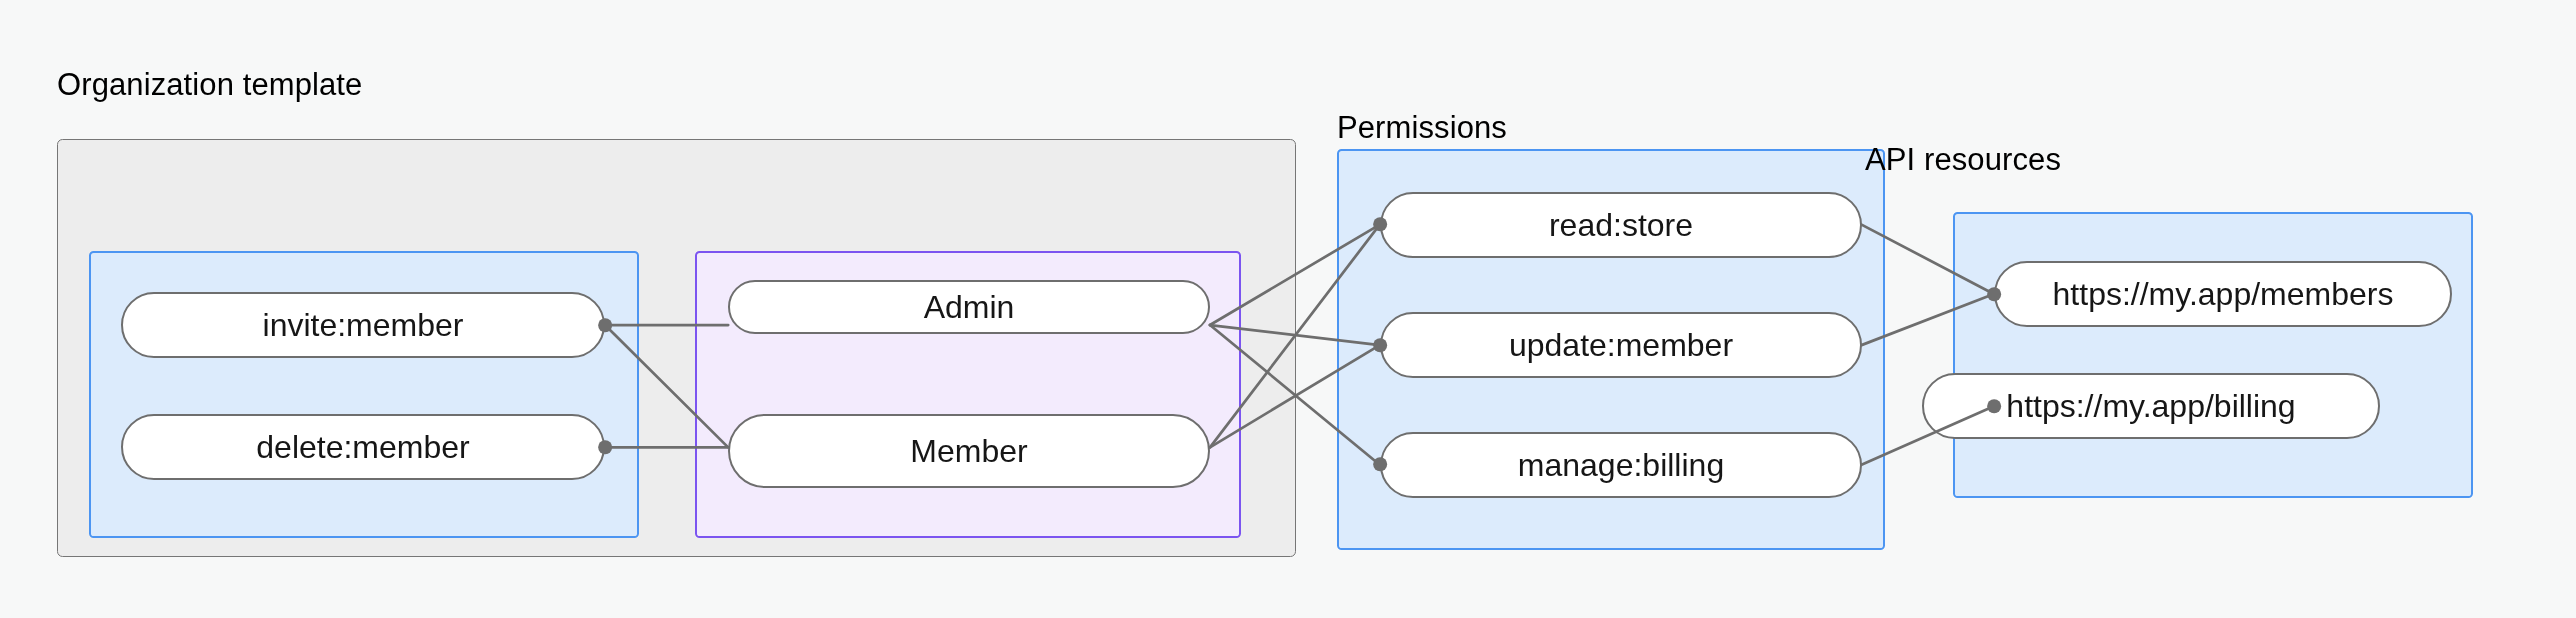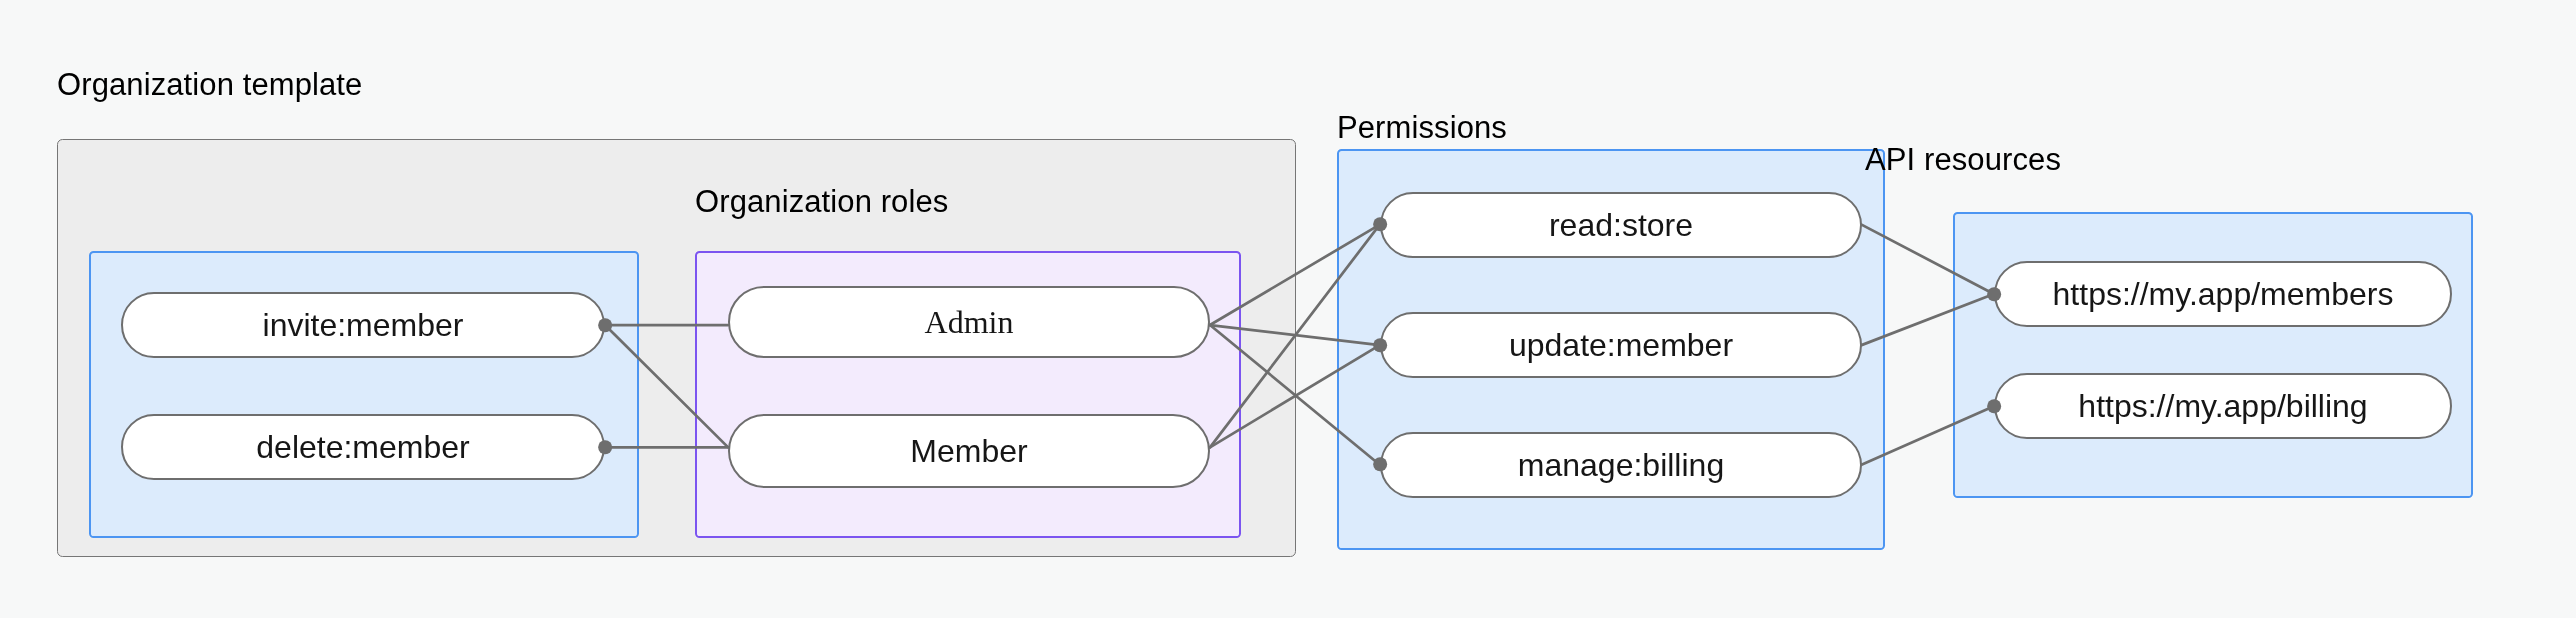--- a/index.html
+++ b/index.html
@@ -86,21 +86,20 @@
 
   <div class="box box-outer" id="box-organization_template" style="left: 57px; top: 139px; width: 1239px; height: 418px;"></div>
 
   <div class="group-title" id="title-organization_template" style="left: 57px; top: 66px;">Organization template</div>
 
   <div class="box box-blue" id="box-organization_permissions" style="left: 89px; top: 251px; width: 550px; height: 287px;"></div>
 
 
   <div class="box box-purple" id="box-organization_roles" style="left: 695px; top: 251px; width: 546px; height: 287px;"></div>
 
-  <div class="group-title" id="title-organization_roles" style="left: 695px; top: 183px;">Organization roles</div>
 
   <div class="box box-blue" id="box-permissions" style="left: 1337px; top: 149px; width: 548px; height: 401px;"></div>
 
   <div class="group-title" id="title-permissions" style="left: 1337px; top: 77px; margin-top: 32px;">Permissions</div>
 
   <div class="box box-blue" id="box-api_resources" style="left: 1953px; top: 212px; width: 520px; height: 286px;"></div>
 
   <div class="group-title" id="title-api_resources" style="left: 1865px; top: 141px;">API resources</div>
 
   <svg id="wires" viewBox="0 0 2823 678" preserveAspectRatio="none">
@@ -113,29 +112,29 @@
       <line x1="1326" y1="490" x2="1512" y2="246" stroke="#6e6e6e" stroke-width="3" stroke-linecap="round"></line>
       <line x1="1326" y1="490" x2="1512" y2="378" stroke="#6e6e6e" stroke-width="3" stroke-linecap="round"></line>
       <line x1="2040" y1="246" x2="2185" y2="322" stroke="#6e6e6e" stroke-width="3" stroke-linecap="round"></line>
       <line x1="2040" y1="378" x2="2185" y2="322" stroke="#6e6e6e" stroke-width="3" stroke-linecap="round"></line>
       <line x1="2040" y1="509" x2="2185" y2="445" stroke="#6e6e6e" stroke-width="3" stroke-linecap="round"></line>
     </svg>
 
   <div class="pill" id="pill-invite-member" style="left: 121px; top: 292px; width: 484px; height: 66px;">invite:member</div>
   <div class="pill" id="pill-delete-member" style="left: 121px; top: 414px; width: 484px; height: 66px;">delete:member</div>
 
-  <div class="pill" id="pill-admin" style="left: 728px; top: 286px; width: 482px; height: 72px; font-family: Liberation Serif, serif;">Admin</div>
+  <div class="pill" id="pill-admin" style="left: 728px; top: 280px; width: 482px; height: 54px;">Admin</div>
   <div class="pill" id="pill-member" style="left: 728px; top: 414px; width: 482px; height: 74px;">Member</div>
 
   <div class="pill" id="pill-read-store" style="left: 1380px; top: 192px; width: 482px; height: 66px;">read:store</div>
   <div class="pill" id="pill-update-store" style="left: 1380px; top: 312px; width: 482px; height: 66px;">update:member</div>
   <div class="pill" id="pill-manage-billing" style="left: 1380px; top: 432px; width: 482px; height: 66px;">manage:billing</div>
 
   <div class="pill" id="pill-members-url" style="left: 1994px; top: 261px; width: 458px; height: 66px;">https://my.app/members</div>
-  <div class="pill" id="pill-billing-url" style="left: 1994px; top: 373px; width: 458px; height: 66px;">https://my.app/billing</div>
+  <div class="pill" id="pill-billing-url" style="left: 1922px; top: 373px; width: 458px; height: 66px;">https://my.app/billing</div>
 
   <div id="ports-layer">
       <div class="port" style="left: 605px; top: 325px;"></div>
       <div class="port" style="left: 605px; top: 447px;"></div>
       <div class="port" style="left: 1380px; top: 224px;"></div>
       <div class="port" style="left: 1380px; top: 345px;"></div>
       <div class="port" style="left: 1380px; top: 464px;"></div>
       <div class="port" style="left: 1994px; top: 294px;"></div>
       <div class="port" style="left: 1994px; top: 406px;"></div>
     </div>

